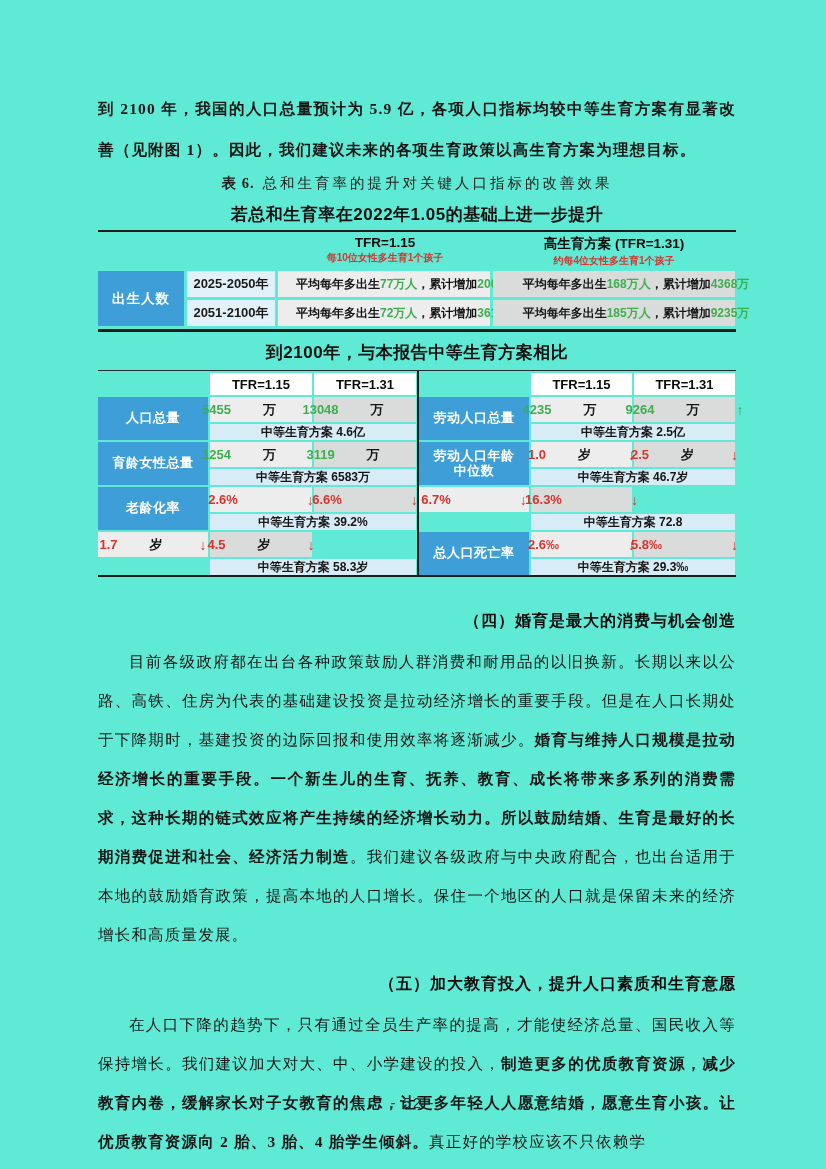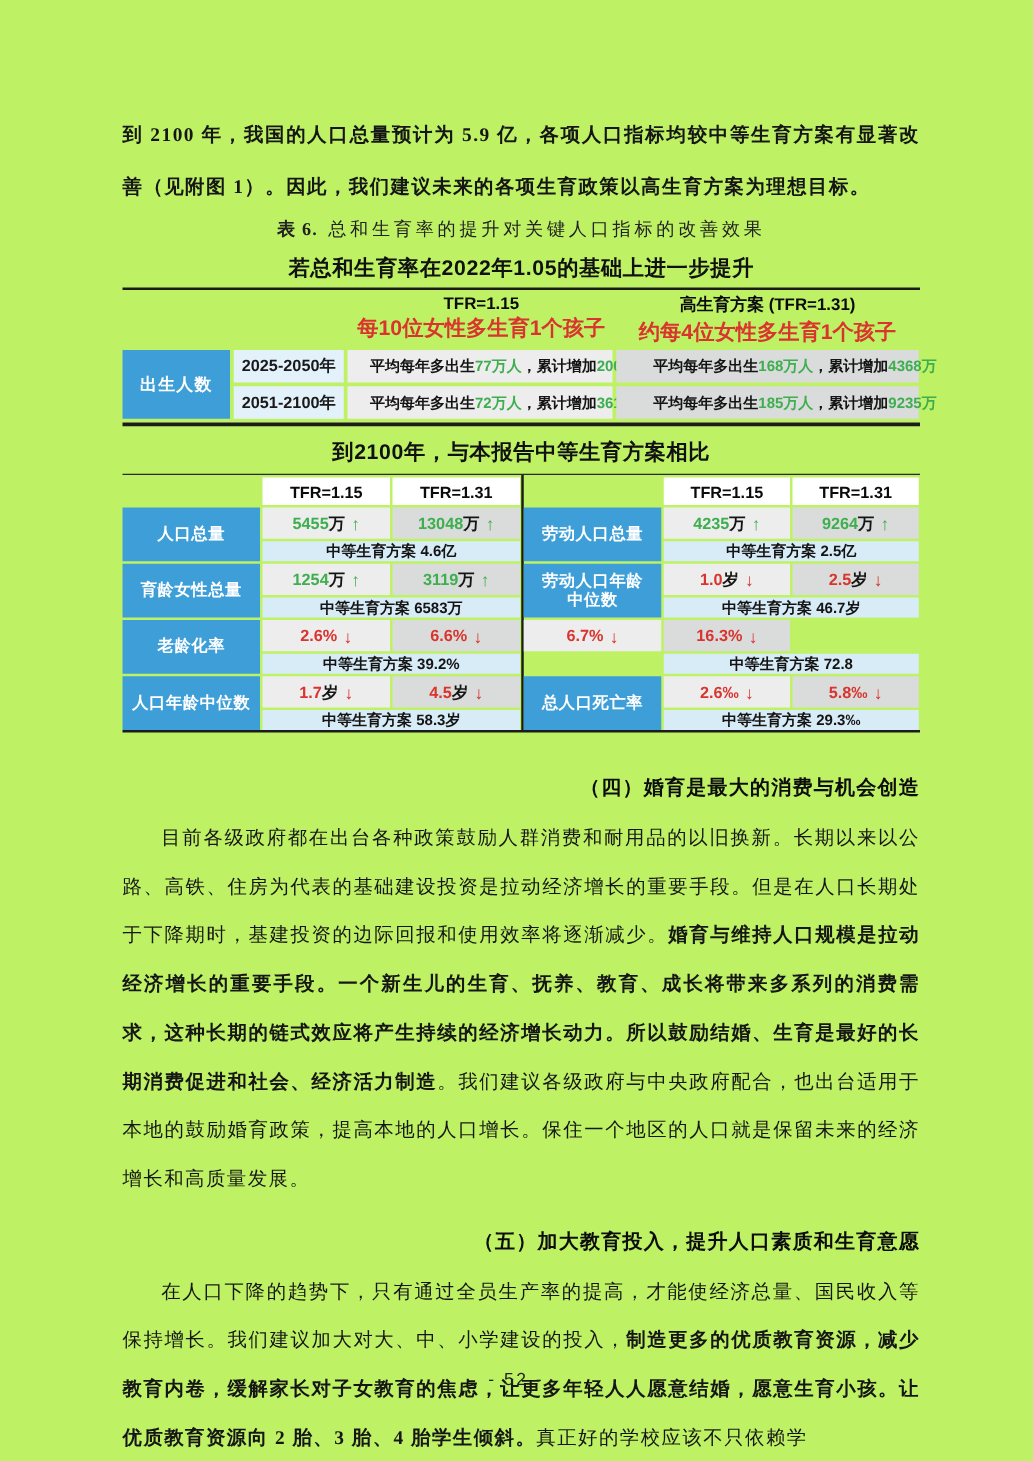--- a/index.html
+++ b/index.html
@@ -1,20 +1,20 @@
 <!DOCTYPE html>
 <html><head>
 <meta charset="utf-8">
 <style>
   * { margin:0; padding:0; box-sizing:border-box; }
   html,body { background:#ffffff; }
   .page {
     position:relative;
     width:826px; height:1169px;
-    background:#bef264;
+    background:#5eead4;
     overflow:hidden;
     font-family:"Liberation Serif","DejaVu Serif",serif;
     color:#111;
   }
   .content { padding:88px 90px 0 98px; }
 
   
   .para {
     font-size:15.5px; line-height:41px;
     text-align:justify; letter-spacing:1.2px; color:#161616;
@@ -49,21 +49,21 @@
   .ut-tfr-row { display:flex; margin-left:180px; }
   .ut-tfr-cell { text-align:center; padding:1px 0 3px 0; }
   .ut-tfr-cell.c3 { width:215px; }
   .ut-tfr-cell.c4 { width:245px; }
   .tfr-label {
     font-family:"Liberation Sans","DejaVu Sans",sans-serif;
     font-size:13.5px; font-weight:bold; color:#0b0b0b;
   }
   .tfr-note {
     font-family:"Liberation Sans","DejaVu Sans",sans-serif;
-    font-size:17px; font-weight:bold; color:#d9342e; margin-top:1px;
+    font-size:10px; font-weight:bold; color:#d9342e; margin-top:1px;
   }
   .ut-grid {
     display:grid;
     grid-template-columns:86px 88px 212px 242px;
     grid-auto-rows:26px; gap:3px;
     font-family:"Liberation Sans","DejaVu Sans",sans-serif;
     margin-bottom:3px;
   }
   .cell { display:flex; align-items:center; justify-content:center; }
   .lab-blue { background:#3e9fd8; color:#fff; font-weight:bold; font-size:13.5px; letter-spacing:1px; }
@@ -90,21 +90,21 @@
   }
   .half.left  { width:320px; }
   .half.right { width:318px; grid-template-columns:110px 101px 101px; }
   .vdivider { width:2px; background:#1c1c1c; }
   .lt-tfr { font-size:13px; font-weight:bold; color:#0b0b0b; background:#fff; }
   .ind-label {
     background:#3e9fd8; color:#fff; font-weight:bold; font-size:13px;
     text-align:center; white-space:pre-line; line-height:1.15; letter-spacing:0.5px;
     grid-row:span 2;
   }
-  .val { font-size:13px; font-weight:bold; white-space:nowrap; }
+  .val { font-size:13px; font-weight:bold; white-space:nowrap;gap:32px; }
   .val .unit { color:#141414; }
   .arrow { font-size:14px; font-weight:bold; margin-left:5px; }
   .base-cell {
     grid-column:2 / span 2; background:#d8ecf7;
     font-size:12px; font-weight:bold; color:#141414;
   }
 
   
   .page-number {
     position:absolute; left:0; bottom:58px; width:100%;
@@ -197,21 +197,20 @@
             <span class="unit"></span>
             <span class="arrow red">↓</span>
           </div>
         <div class="cell data-b val">
             <span class="red">6.6%</span>
             <span class="unit"></span>
             <span class="arrow red">↓</span>
           </div>
         <div class="cell base-cell">中等生育方案 39.2%</div>
 
-        <div class="cell ind-label">人口年龄中位数</div>
         <div class="cell data-a val">
             <span class="red">1.7</span>
             <span class="unit">岁</span>
             <span class="arrow red">↓</span>
           </div>
         <div class="cell data-b val">
             <span class="red">4.5</span>
             <span class="unit">岁</span>
             <span class="arrow red">↓</span>
           </div>

